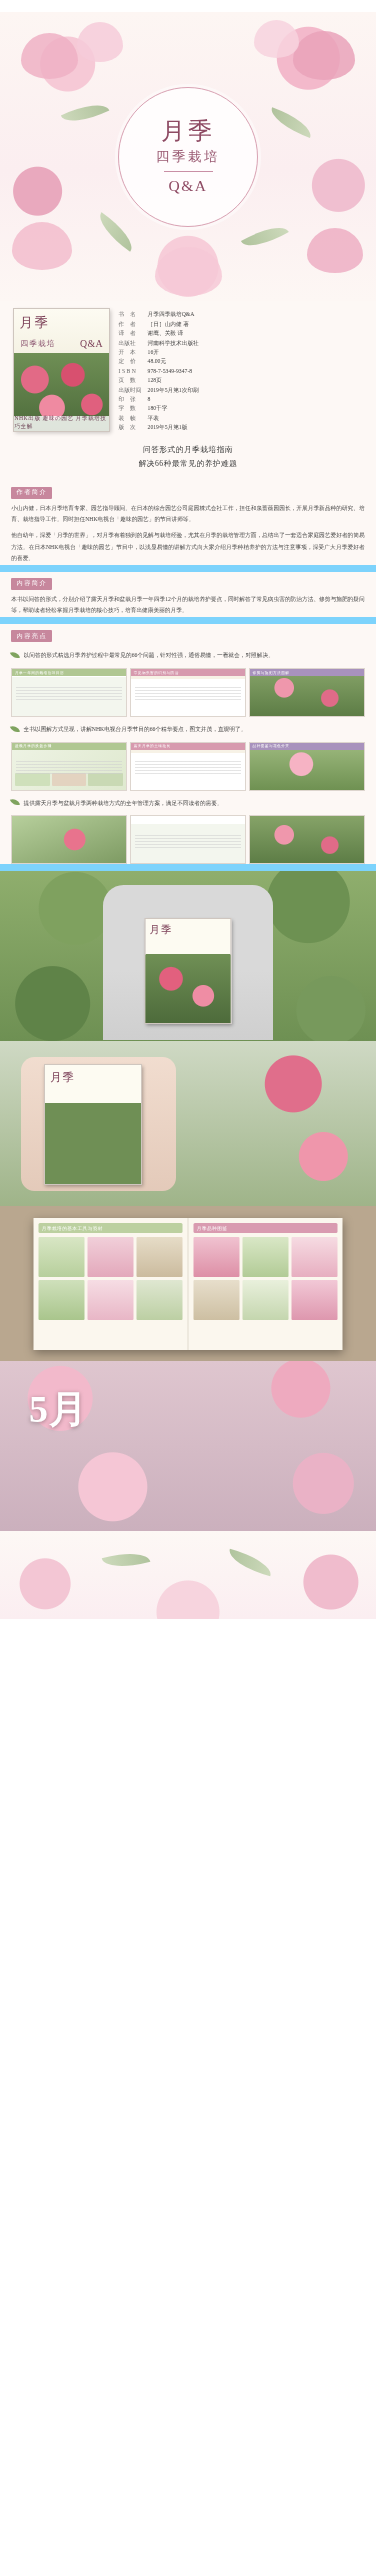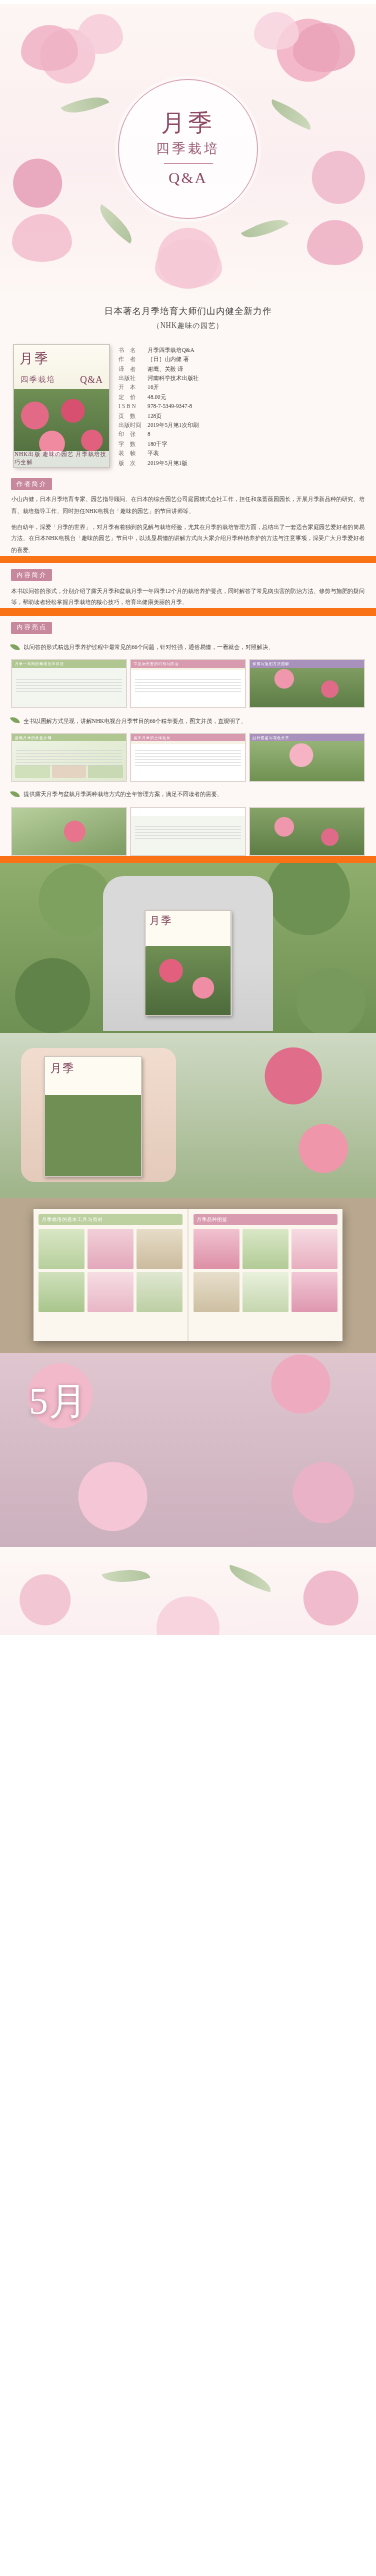--- a/index.html
+++ b/index.html
@@ -3,23 +3,23 @@
 <meta charset="utf-8">
 <style>
   * { box-sizing: border-box; }
   html, body {
     margin: 0; padding: 0;
     background: #ffffff;
     font-family: "Liberation Sans", sans-serif;
   }
   .page {
     width: 376px;
-    margin: 4px auto;
+    margin: 12px auto;
     position: relative;
-    background: #f97316;
+    background: #7dd3fc;
     overflow: hidden;
   }
 
   
   .hero {
     position: relative;
     height: 289px;
     background:
       radial-gradient(circle at 18% 18%, #f6c9d6 0 27px, transparent 28px),
       radial-gradient(circle at 82% 16%, #f3b9cb 0 31px, transparent 32px),
@@ -373,27 +373,28 @@
     height: 10.3px; background: #bcd0a0; border-radius: 1.5px;
     color: #fff; font-size: 4.6px; display: flex; align-items: center;
     padding-left: 3.1px; letter-spacing: 0.5px;
     font-family: "Liberation Serif", serif;
   }
   .ob-band.p { background: #d99bb0; }
   .ob-grid { display: flex; gap: 3.1px; margin-top: 4.1px; flex-wrap: wrap; }
   .ob-cell { width: calc(33.33% - 2.1px); height: 40px; border-radius: 1px; }
 
   .photo-4 {
-    height: 194px;
+    height: 170px;
     background:
       radial-gradient(circle at 16% 22%, #f2b9cb 0 32px, transparent 33px),
       radial-gradient(circle at 80% 16%, #eeaabf 0 29px, transparent 30px),
       radial-gradient(circle at 30% 74%, #f5c6d5 0 34px, transparent 35px),
       radial-gradient(circle at 86% 72%, #eab2c6 0 30px, transparent 31px),
       linear-gradient(180deg,#dfc6cf 0%, #cbb0bd 100%);
+    font-weight: bold;
   }
   .month-badge {
     position: absolute; left: 29px; top: 29px;
     font-family: "Liberation Serif", serif;
     color: #ffffff;
     font-size: 38px;
     letter-spacing: 1px;
     text-shadow: 0 1px 4.1px rgba(0,0,0,.35);
     line-height: 1;
   }
@@ -439,24 +440,20 @@
     <div class="leafsprig" style="right:88px;bottom:57px;transform:rotate(150deg);"></div>
 
     <div class="hero-circle">
       <div class="hero-title-main">月季</div>
       <div class="hero-title-sub">四季栽培</div>
       <div class="hero-divider"></div>
       <div class="hero-qa">Q&amp;A</div>
     </div>
   </div>
 
-  <div class="lead">
-    <div class="lead-line1">日本著名月季培育大师们山内健全新力作</div>
-    <div class="lead-line2">（NHK趣味の园艺）</div>
-  </div>
 
   <div class="bookmeta">
     <div class="bookcover">
       <div class="bc-top"></div>
       <div class="bc-title">月季</div>
       <div class="bc-sub">四季栽培</div>
       <div class="bc-qa">Q&amp;A</div>
       <div class="bc-photo"></div>
       <div class="bc-band">NHK出版 趣味の园艺 月季栽培技巧全解</div>
     </div>
@@ -510,20 +507,24 @@
         <div class="metakey">装　帧</div>
         <div class="metaval">平装</div>
       </div>
       <div class="metarow">
         <div class="metakey">版　次</div>
         <div class="metaval">2019年5月第1版</div>
       </div>
     </div>
   </div>
 
+  <div class="tagline">
+    <div>问答形式的月季栽培指南</div>
+    <div>解决66种最常见的养护难题</div>
+  </div>
 
   <div class="sec-wrap">
     <div class="sec-head">作者简介</div>
     <div class="sec-body">
       <p>小山内健，日本月季培育专家、园艺指导顾问。在日本的综合园艺公司庭园株式会社工作，担任和泉蔷薇园园长，开展月季新品种的研究、培育、栽培指导工作。同时担任NHK电视台「趣味的园艺」的节目讲师等。</p>
       <p>他自幼年，深爱「月季的世界」，对月季有着独到的见解与栽培经验，尤其在月季的栽培管理方面，总结出了一套适合家庭园艺爱好者的简易方法。在日本NHK电视台「趣味的园艺」节目中，以浅显易懂的讲解方式向大家介绍月季种植养护的方法与注意事项，深受广大月季爱好者的喜爱。</p>
     </div>
   </div>
 
   <div class="sec-wrap">

